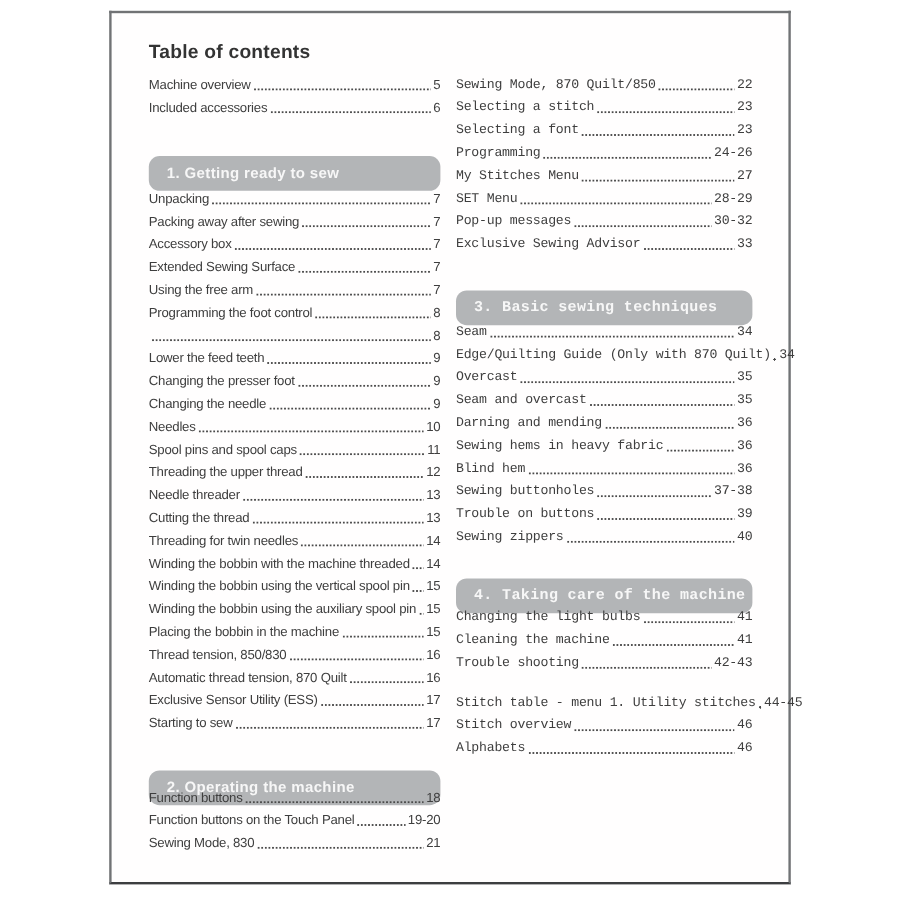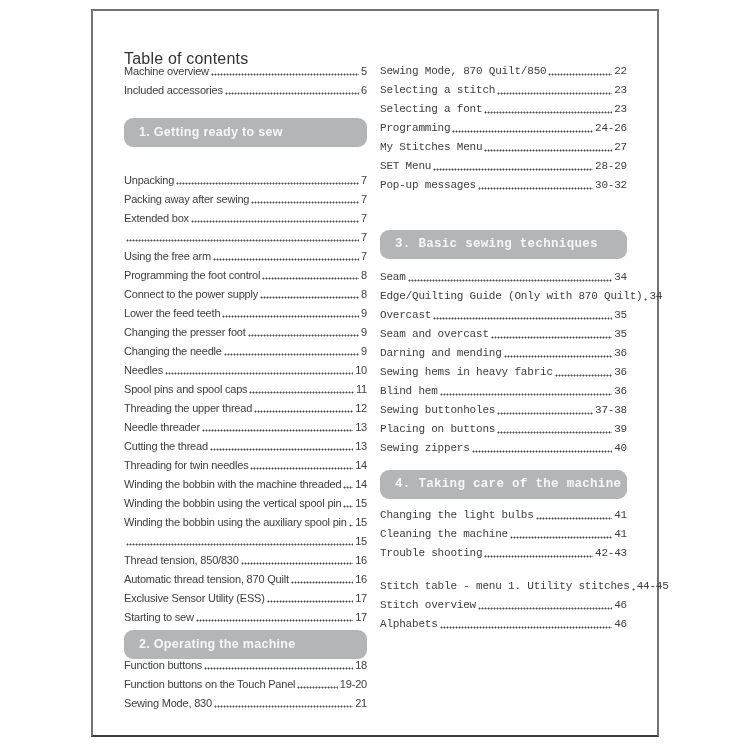--- a/index.html
+++ b/index.html
@@ -27,25 +27,24 @@
     height: 100%;
   }
   .col-left  { left: 31px;  width: 243px; }
   .col-right { left: 287px; width: 247px; font-family: Liberation Mono, monospace; }
 
   .page-title {
     position: absolute;
     top: 24px;
     left: 0;
     font-size: 16px;
-    font-weight: normal;
+    font-weight: bold;
     color: var(--title, #333333);
     letter-spacing: 0.2px;
     white-space: nowrap;
-    margin-top: 15px;
   }
   .toc-group {
     position: absolute;
     left: 0;
     right: 0;
   }
   .toc-entry {
     display: flex;
     align-items: flex-start;
     height: 19px;
@@ -75,20 +74,21 @@
     box-sizing: border-box;
     background: var(--bar-bg, #b3b5b7);
     border-radius: 9px;
     color: var(--bar-text, #f7f7f7);
     font-size: 12.5px;
     font-weight: bold;
     line-height: 29px;
     padding-left: 15px;
     letter-spacing: 0.3px;
     white-space: nowrap;
+    margin-top: 12px;
   }
 </style>
 </head>
 <body>
 
 <div class="page">
 
   <div class="col col-left">
     <div class="page-title">Table of contents</div>
 
@@ -100,52 +100,52 @@
         </div>
         <div class="toc-entry">
           <span class="lbl">Included accessories</span>
           <span class="leader"></span>
           <span class="pg">6</span>
         </div>
       </div>
 
     <div class="section-bar" style="top:107px">1. Getting ready to sew</div>
 
-    <div class="toc-group" style="top:160px">
+    <div class="toc-group" style="top:146px">
         <div class="toc-entry">
           <span class="lbl">Unpacking</span>
           <span class="leader"></span>
           <span class="pg">7</span>
         </div>
         <div class="toc-entry">
           <span class="lbl">Packing away after sewing</span>
           <span class="leader"></span>
           <span class="pg">7</span>
         </div>
         <div class="toc-entry">
-          <span class="lbl">Extended box</span>
-          <span class="leader"></span>
-          <span class="pg">7</span>
-        </div>
-        <div class="toc-entry">
+          <span class="lbl">Accessory box</span>
+          <span class="leader"></span>
+          <span class="pg">7</span>
+        </div>
+        <div class="toc-entry">
+          <span class="lbl">Extended Sewing Surface</span>
           <span class="leader"></span>
           <span class="pg">7</span>
         </div>
         <div class="toc-entry">
           <span class="lbl">Using the free arm</span>
           <span class="leader"></span>
           <span class="pg">7</span>
         </div>
         <div class="toc-entry">
           <span class="lbl">Programming the foot control</span>
           <span class="leader"></span>
           <span class="pg">8</span>
         </div>
         <div class="toc-entry">
-          <span class="lbl">Connect to the power supply</span>
           <span class="leader"></span>
           <span class="pg">8</span>
         </div>
         <div class="toc-entry">
           <span class="lbl">Lower the feed teeth</span>
           <span class="leader"></span>
           <span class="pg">9</span>
         </div>
         <div class="toc-entry">
           <span class="lbl">Changing the presser foot</span>
@@ -196,20 +196,21 @@
           <span class="lbl">Winding the bobbin using the vertical spool pin</span>
           <span class="leader"></span>
           <span class="pg">15</span>
         </div>
         <div class="toc-entry">
           <span class="lbl">Winding the bobbin using the auxiliary spool pin</span>
           <span class="leader"></span>
           <span class="pg">15</span>
         </div>
         <div class="toc-entry">
+          <span class="lbl">Placing the bobbin in the machine</span>
           <span class="leader"></span>
           <span class="pg">15</span>
         </div>
         <div class="toc-entry">
           <span class="lbl">Thread tension, 850/830</span>
           <span class="leader"></span>
           <span class="pg">16</span>
         </div>
         <div class="toc-entry">
           <span class="lbl">Automatic thread tension, 870 Quilt</span>
@@ -279,20 +280,25 @@
         <div class="toc-entry">
           <span class="lbl">SET Menu</span>
           <span class="leader"></span>
           <span class="pg">28-29</span>
         </div>
         <div class="toc-entry">
           <span class="lbl">Pop-up messages</span>
           <span class="leader"></span>
           <span class="pg">30-32</span>
         </div>
+        <div class="toc-entry">
+          <span class="lbl">Exclusive Sewing Advisor</span>
+          <span class="leader"></span>
+          <span class="pg">33</span>
+        </div>
       </div>
 
     <div class="section-bar" style="top:219px">3. Basic sewing techniques</div>
 
     <div class="toc-group" style="top:257px">
         <div class="toc-entry">
           <span class="lbl">Seam</span>
           <span class="leader"></span>
           <span class="pg">34</span>
         </div>
@@ -325,21 +331,21 @@
           <span class="lbl">Blind hem</span>
           <span class="leader"></span>
           <span class="pg">36</span>
         </div>
         <div class="toc-entry">
           <span class="lbl">Sewing buttonholes</span>
           <span class="leader"></span>
           <span class="pg">37-38</span>
         </div>
         <div class="toc-entry">
-          <span class="lbl">Placing on buttons</span>
+          <span class="lbl">Trouble on buttons</span>
           <span class="leader"></span>
           <span class="pg">39</span>
         </div>
         <div class="toc-entry">
           <span class="lbl">Sewing zippers</span>
           <span class="leader"></span>
           <span class="pg">40</span>
         </div>
       </div>
 

